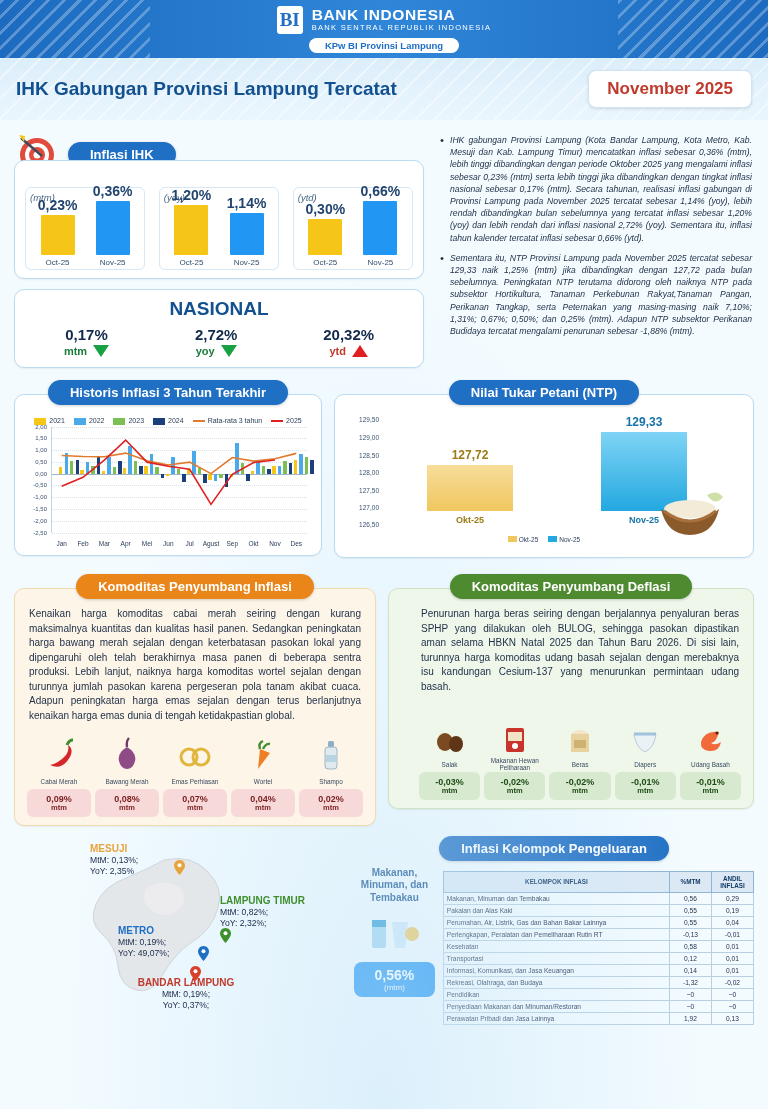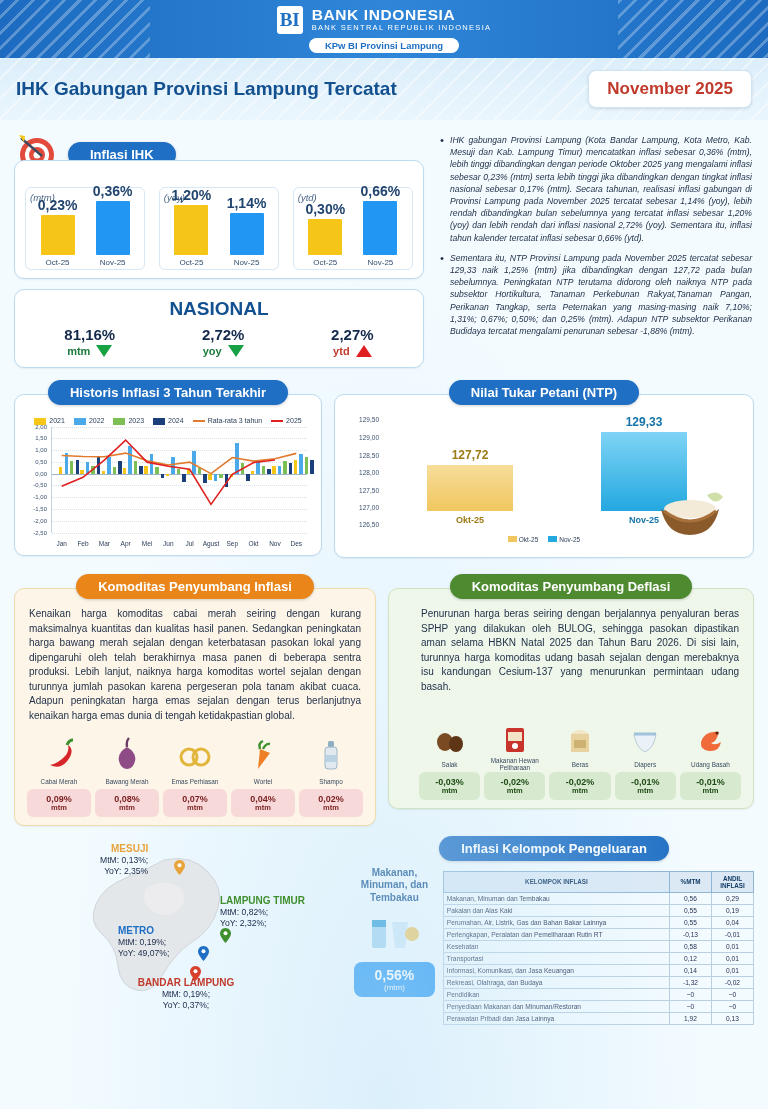--- a/index.html
+++ b/index.html
@@ -281,35 +281,35 @@
               </div>
             </div>
           </div>
         </div>
       </div>
 
       <div class="card nasional">
         <div class="nas-title">NASIONAL</div>
         <div class="nas-row">
           <div class="nas-item">
-            <div class="nas-val">81,16%</div>
+            <div class="nas-val">0,17%</div>
             <div class="nas-sub">
               <span class="nas-tag">mtm</span>
               <span class="tri-down"></span>
             </div>
           </div>
           <div class="nas-item">
             <div class="nas-val">2,72%</div>
             <div class="nas-sub">
               <span class="nas-tag">yoy</span>
               <span class="tri-down"></span>
             </div>
           </div>
           <div class="nas-item">
-            <div class="nas-val">2,27%</div>
+            <div class="nas-val">20,32%</div>
             <div class="nas-sub">
               <span class="nas-tag red">ytd</span>
               <span class="tri-up"></span>
             </div>
           </div>
         </div>
       </div>
     </div>
 
     <div class="right-col">
@@ -670,21 +670,21 @@
   </div>
 
   <div class="bottom">
 
     <div class="map-col">
       <svg class="map-shape" viewBox="0 0 330 186">
         <path d="M150 24 q28 -6 44 12 q16 16 10 36 q-6 22 -26 34 q-18 12 -30 34 q-10 18 -26 14 q-16 -4 -18 -24 q-2 -20 -16 -32 q-14 -12 -6 -30 q8 -18 30 -26 q20 -8 38 -18z" fill="#e4e7ea" stroke="#cfd5da"></path>
         <path d="M132 52 q20 -10 34 0 q8 10 0 20 q-12 12 -26 4 q-14 -8 -8 -24z" fill="#ececee"></path>
       </svg>
 
-      <div class="map-label" style="left:86px; top:6px; color:#e8a43c; text-align:right;">
+      <div class="map-label" style="left:76px; top:6px; color:#e8a43c; text-align:left;">
         <b>MESUJI</b>
         <div style="color:#1b2a4a">MtM: 0,13%;</div>
         <div style="color:#1b2a4a">YoY: 2,35%</div>
       </div>
 
       <div class="map-label" style="left:206px; top:58px; color:#3f8f2f;">
         <b>LAMPUNG TIMUR</b>
         <div style="color:#1b2a4a">MtM: 0,82%;</div>
         <div style="color:#1b2a4a">YoY: 2,32%;</div>
       </div>

